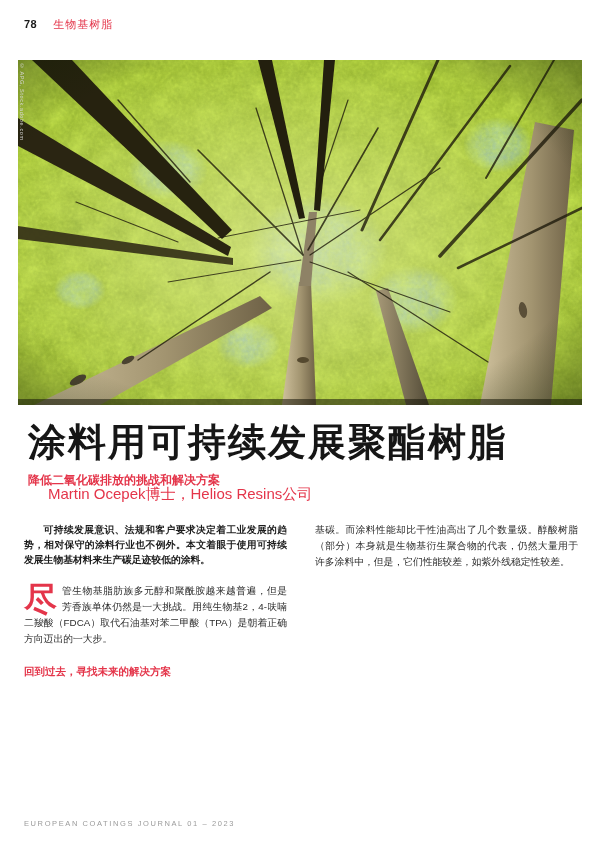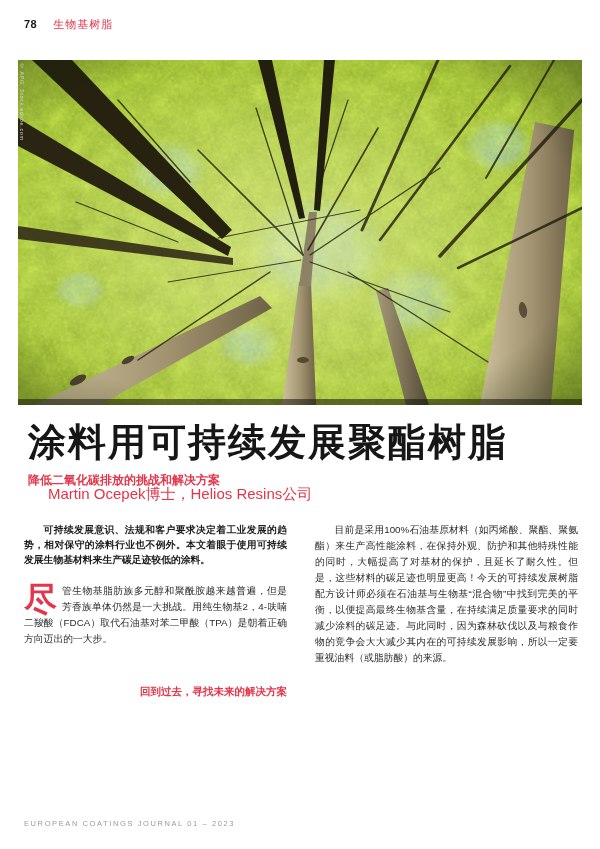--- a/index.html
+++ b/index.html
@@ -30,21 +30,21 @@
 
   
   .columns { position:absolute; left:24px; top:522px; width:554px; display:flex; gap:28px; }
   .col { width:271px; font-size:9.8px; line-height:16px; text-align:justify; color:#2b2b2b; }
   .intro { font-weight:bold; line-height:15px; text-indent:2em; margin-bottom:16px; color:#1c1c1c; }
   .lead { margin-bottom:0; }
   .dropcap {
     float:left; color:var(--accent); font-weight:bold;
     font-size:33px; line-height:30px; margin:1px 5px 0 0;
   }
-  .sec-head { color:var(--accent); font-weight:bold; font-size:10.5px; margin:36px 0 7px 0; text-align:right; }
+  .sec-head { color:var(--accent); font-weight:bold; font-size:10.5px; margin:16px 0 7px 0; text-align:left; }
   .indent { text-indent:2em; }
 
   
   .footer { position:absolute; left:24px; top:819px; font-size:7.5px; letter-spacing:1.6px; color:#9b9b9b; }
 </style>
 </head>
 <body>
 
 <div class="header">
   <span class="page-num">78</span>
@@ -151,17 +151,17 @@
 
 <div class="columns">
   <div class="col">
     <p class="intro">可持续发展意识、法规和客户要求决定着工业发展的趋势，相对保守的涂料行业也不例外。本文着眼于使用可持续发展生物基材料来生产碳足迹较低的涂料。</p>
     <p class="lead">
       <span class="dropcap">尽</span><span>管生物基脂肪族多元醇和聚酰胺越来越普遍，但是芳香族单体仍然是一大挑战。用纯生物基2，4-呋喃二羧酸（FDCA）取代石油基对苯二甲酸（TPA）是朝着正确方向迈出的一大步。</span>
     </p>
     <h3 class="sec-head">回到过去，寻找未来的解决方案</h3>
   </div>
   <div class="col">
-    <p class="indent">目前是采用100%石油基原材料（如丙烯酸、聚酯、聚氨酯）来生产高性能涂料，在保持外观、防护和其他特殊性能的同时，大幅提高了对基材的保护，且延长了耐久性。但是，这些材料的碳足迹也明显更高！今天的可持续发展树脂配方设计师必须在石油基与生物基“混合物”中找到完美的平衡，以便提高最终生物基含量，在持续满足质量要求的同时减少涂料的碳足迹。与此同时，因为森林砍伐以及与粮食作物的竞争会大大减少其内在的可持续发展影响，所以一定要重视油料（或脂肪酸）的来源。</p>
+    <p>基碳。而涂料性能却比干性油高出了几个数量级。醇酸树脂（部分）本身就是生物基衍生聚合物的代表，仍然大量用于许多涂料中，但是，它们性能较差，如紫外线稳定性较差。</p>
   </div>
 </div>
 
 <div class="footer">EUROPEAN COATINGS JOURNAL 01 – 2023</div>
 
 </body></html>

